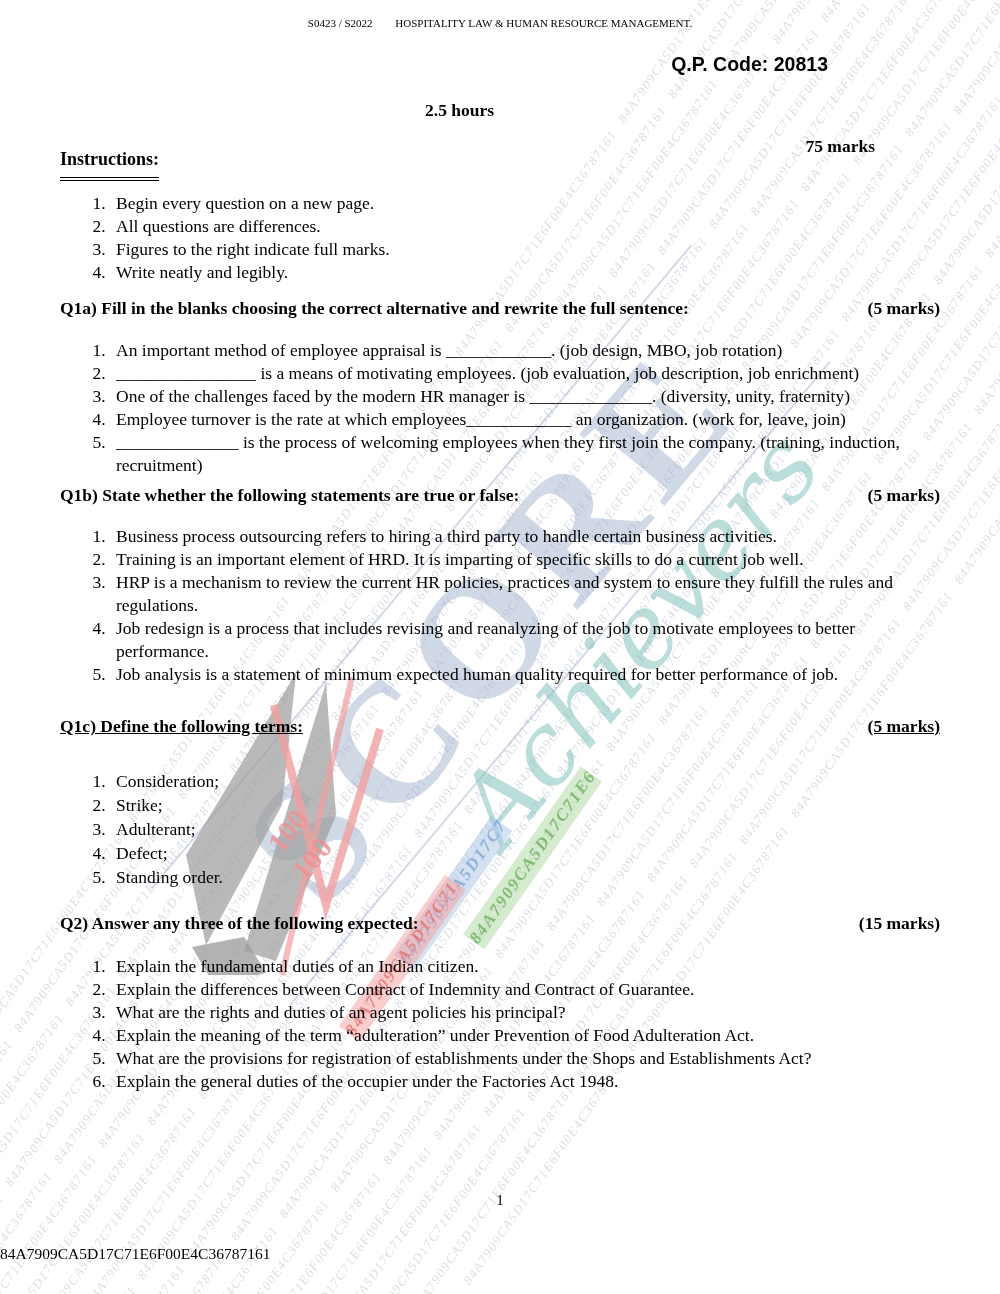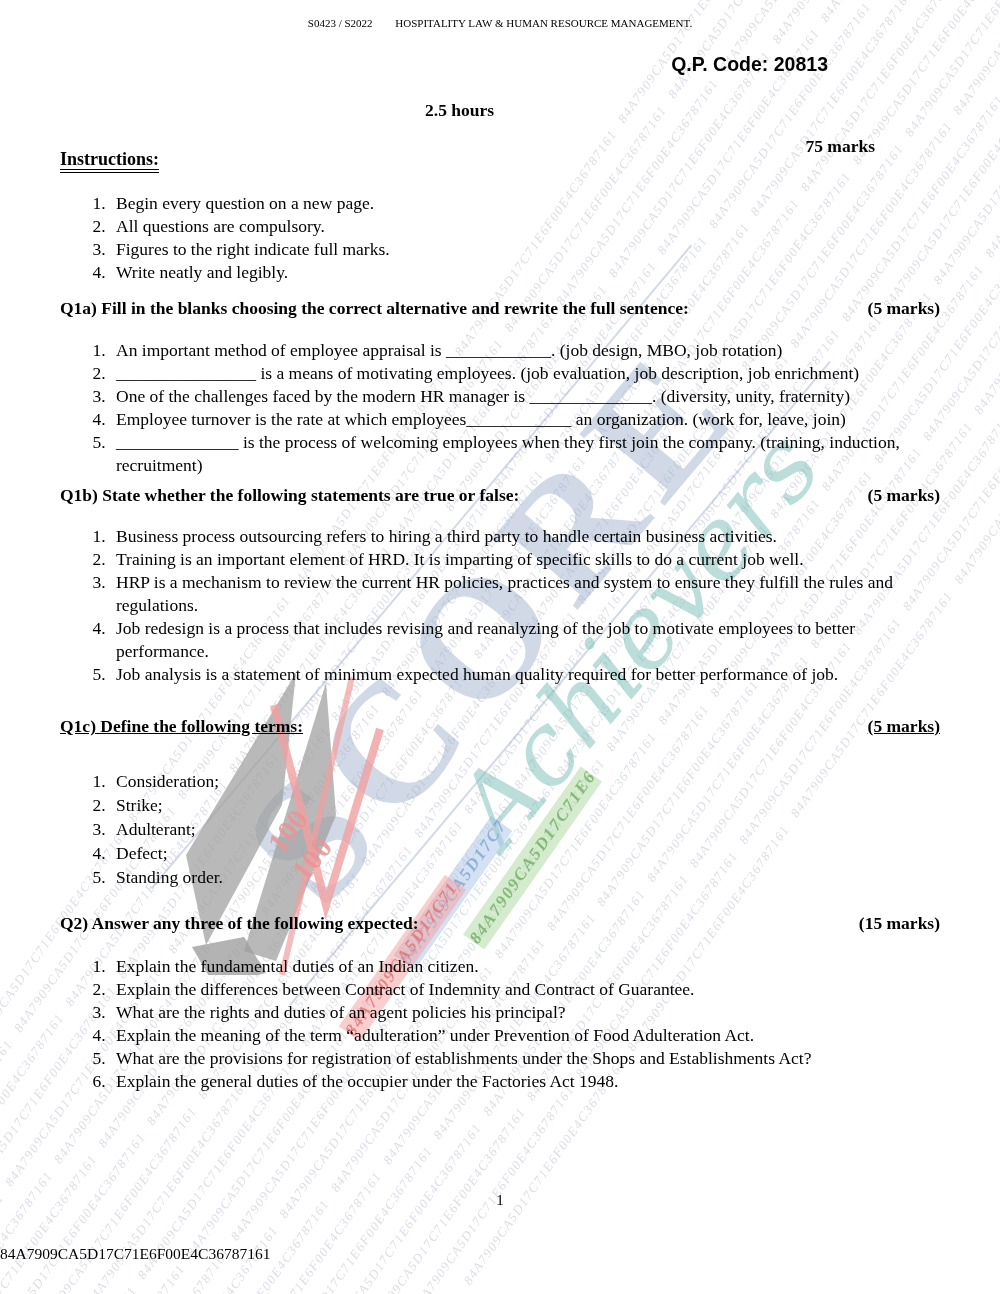--- a/index.html
+++ b/index.html
@@ -59,21 +59,21 @@
     font-family:"Liberation Sans", sans-serif; font-weight:bold; font-size:19.5px;
   }
 
   .time-marks { position:relative; margin-top:24px; height:23px; font-weight:bold; }
   .time-marks .hours { position:absolute; left:365px; }
   .time-marks .marks { position:absolute; right:65px;margin-top:36px; }
 
   .instr-head { margin-top:26px; }
   .instr-head span {
     font-weight:bold; font-size:18px;
-    border-bottom:4px double #000; padding-bottom:0px;
+    border-bottom:4px double #000; padding-bottom:8px;
   }
 
   ol { margin:0; padding-left:50px; }
   ol li { padding-left:6px; line-height:23px; }
   .instr-list { margin-top:22px; font-weight:normal; }
   .q-list { margin-top:20px; }
   .q-list-c li { line-height:24px; }
 
   .sec-head { display:flex; justify-content:space-between; font-weight:bold; }
   .mt-q1a { margin-top:14px; }
@@ -131,21 +131,21 @@
   <div class="time-marks">
     <span class="hours">2.5 hours</span>
     <span class="marks">75 marks</span>
   </div>
 
   <div class="instr-head">
     <span>Instructions:</span>
   </div>
   <ol class="instr-list">
     <li>Begin every question on a new page.</li>
-    <li>All questions are compulsory.</li>
+    <li>All questions are differences.</li>
     <li>Figures to the right indicate full marks.</li>
     <li>Write neatly and legibly.</li>
   </ol>
 
   <div class="sec-head mt-q1a">
     <span>Q1a) Fill in the blanks choosing the correct alternative and rewrite the full sentence:</span>
     <span>(5 marks)</span>
   </div>
   <ol class="q-list">
     <li>An important method of employee appraisal is ____________. (job design, MBO, job rotation)</li>

